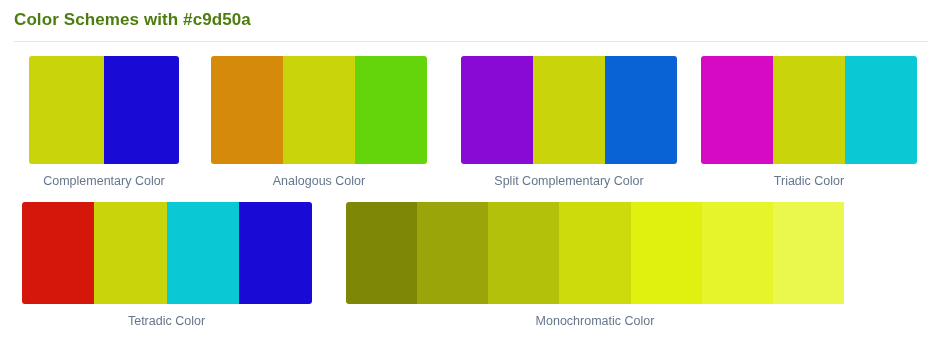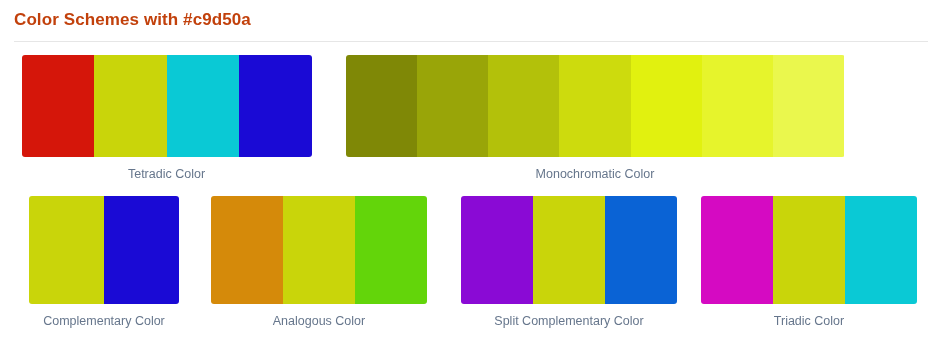--- a/index.html
+++ b/index.html
@@ -21,21 +21,21 @@
     box-sizing: border-box;
   }
 
   
   .header {
     padding: 9px 0 0 14px;
   }
   .page-title {
     font-size: 17px;
     font-weight: bold;
-    color: #c2410c;
+    color: #4d7c0f;
     letter-spacing: 0.1px;
     line-height: 22px;
     margin: 0;
   }
   .title-divider {
     margin: 10px 14px 0 14px;
     height: 1px;
     background: #e6e6e6;
   }
 
@@ -99,47 +99,20 @@
 
 <div class="page">
 
   <div class="header">
     <h1 class="page-title">Color Schemes with #c9d50a</h1>
   </div>
   <div class="title-divider"></div>
 
   <div class="schemes">
 
-    <div class="row row-2">
-
-      <div class="scheme sc-tetradic">
-        <div class="swatch-strip">
-            <div class="swatch" title="#d5160a" style="background: rgb(213, 22, 10); width: 25%;"></div>
-            <div class="swatch" title="#c9d50a" style="background: rgb(201, 213, 10); width: 25%;"></div>
-            <div class="swatch" title="#0ac9d5" style="background: rgb(10, 201, 213); width: 25%;"></div>
-            <div class="swatch" title="#1a0ad5" style="background: rgb(26, 10, 213); width: 25%;"></div>
-          </div>
-        <div class="scheme-label">Tetradic Color</div>
-      </div>
-
-      <div class="scheme sc-monochromatic">
-        <div class="swatch-strip">
-            <div class="swatch" title="#7f8806" style="background: rgb(127, 136, 6); width: 14.2857%;"></div>
-            <div class="swatch" title="#99a508" style="background: rgb(153, 165, 8); width: 14.2857%;"></div>
-            <div class="swatch" title="#b3c10a" style="background: rgb(179, 193, 10); width: 14.2857%;"></div>
-            <div class="swatch" title="#cddb0d" style="background: rgb(205, 219, 13); width: 14.2857%;"></div>
-            <div class="swatch" title="#e1f10f" style="background: rgb(225, 241, 15); width: 14.2857%;"></div>
-            <div class="swatch" title="#e6f42c" style="background: rgb(230, 244, 44); width: 14.2857%;"></div>
-            <div class="swatch" title="#eaf74d" style="background: rgb(234, 247, 77); width: 14.2857%;"></div>
-          </div>
-        <div class="scheme-label">Monochromatic Color</div>
-      </div>
-
-    </div>
-
     <div class="row row-1">
 
       <div class="scheme sc-complementary">
         <div class="swatch-strip">
             <div class="swatch" title="#c9d50a" style="background: rgb(201, 213, 10); width: 50%;"></div>
             <div class="swatch" title="#1a0ad5" style="background: rgb(26, 10, 213); width: 50%;"></div>
           </div>
         <div class="scheme-label">Complementary Color</div>
       </div>
 
@@ -165,15 +138,42 @@
         <div class="swatch-strip">
             <div class="swatch" title="#d50ac2" style="background: rgb(213, 10, 194); width: 33.3333%;"></div>
             <div class="swatch" title="#c9d50a" style="background: rgb(201, 213, 10); width: 33.3333%;"></div>
             <div class="swatch" title="#0ac9d5" style="background: rgb(10, 201, 213); width: 33.3333%;"></div>
           </div>
         <div class="scheme-label">Triadic Color</div>
       </div>
 
     </div>
 
+    <div class="row row-2">
+
+      <div class="scheme sc-tetradic">
+        <div class="swatch-strip">
+            <div class="swatch" title="#d5160a" style="background: rgb(213, 22, 10); width: 25%;"></div>
+            <div class="swatch" title="#c9d50a" style="background: rgb(201, 213, 10); width: 25%;"></div>
+            <div class="swatch" title="#0ac9d5" style="background: rgb(10, 201, 213); width: 25%;"></div>
+            <div class="swatch" title="#1a0ad5" style="background: rgb(26, 10, 213); width: 25%;"></div>
+          </div>
+        <div class="scheme-label">Tetradic Color</div>
+      </div>
+
+      <div class="scheme sc-monochromatic">
+        <div class="swatch-strip">
+            <div class="swatch" title="#7f8806" style="background: rgb(127, 136, 6); width: 14.2857%;"></div>
+            <div class="swatch" title="#99a508" style="background: rgb(153, 165, 8); width: 14.2857%;"></div>
+            <div class="swatch" title="#b3c10a" style="background: rgb(179, 193, 10); width: 14.2857%;"></div>
+            <div class="swatch" title="#cddb0d" style="background: rgb(205, 219, 13); width: 14.2857%;"></div>
+            <div class="swatch" title="#e1f10f" style="background: rgb(225, 241, 15); width: 14.2857%;"></div>
+            <div class="swatch" title="#e6f42c" style="background: rgb(230, 244, 44); width: 14.2857%;"></div>
+            <div class="swatch" title="#eaf74d" style="background: rgb(234, 247, 77); width: 14.2857%;"></div>
+          </div>
+        <div class="scheme-label">Monochromatic Color</div>
+      </div>
+
+    </div>
+
   </div>
 
 </div>
 
 </body></html>

